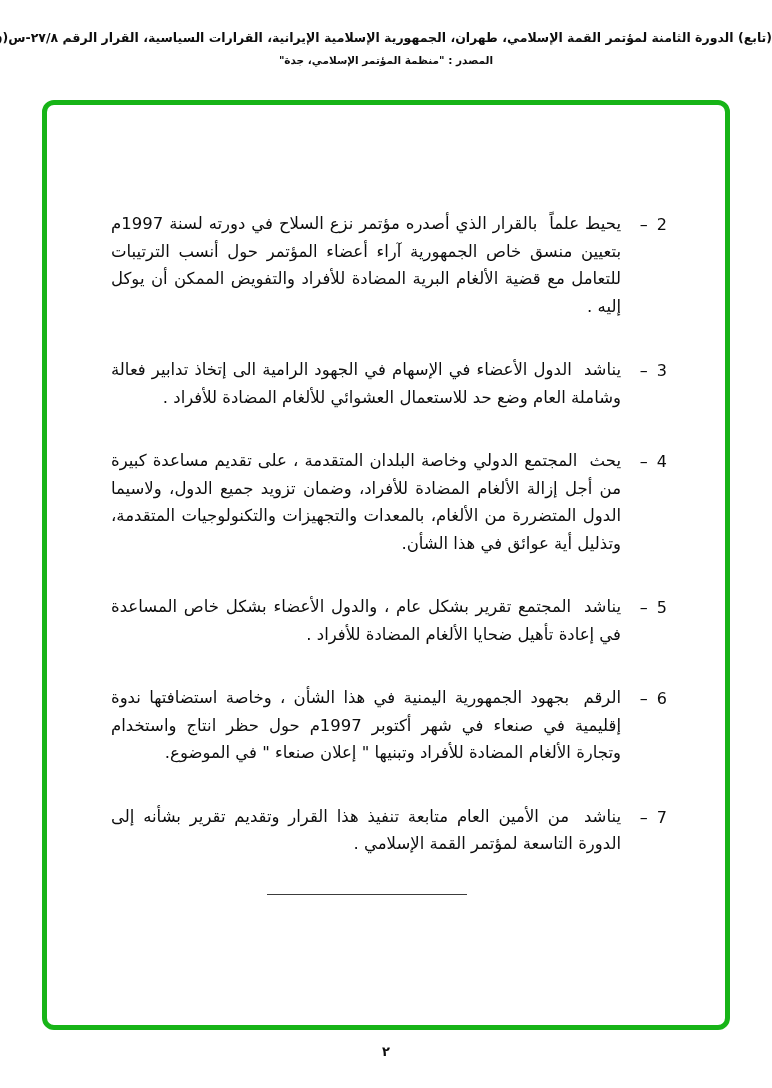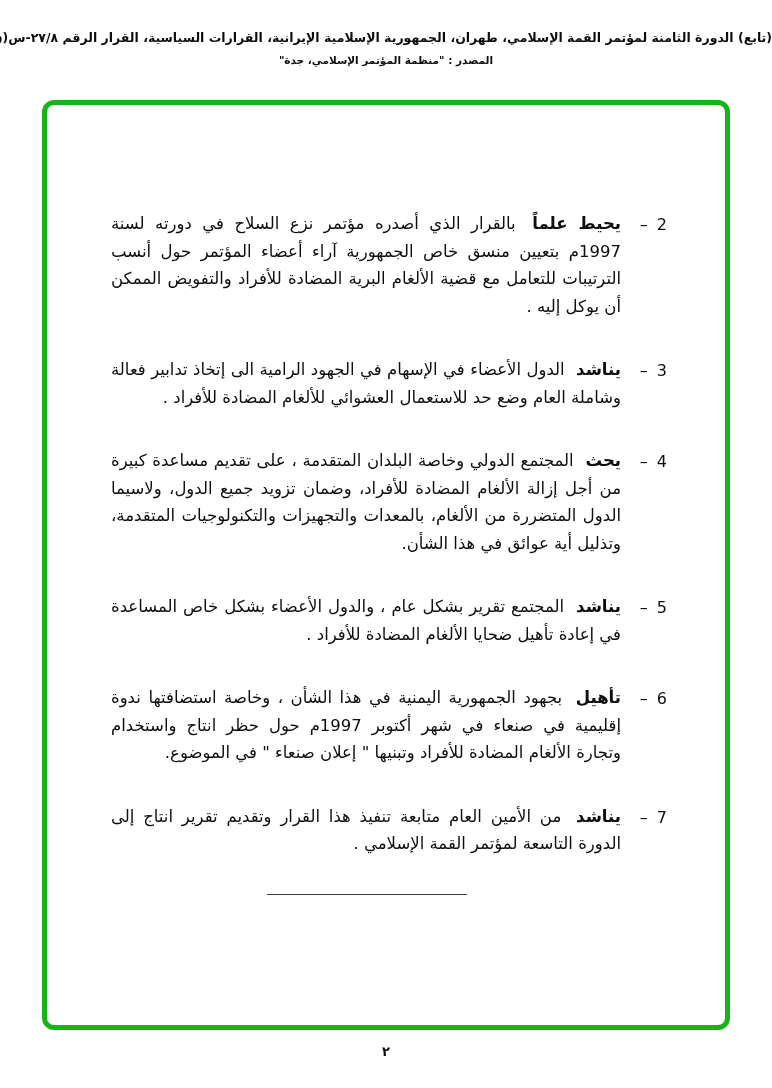--- a/index.html
+++ b/index.html
@@ -66,21 +66,21 @@
     gap: 9px;
     align-items: baseline;
     font-size: 16px;
     padding-top: 1px;
   }
   .item-text {
     flex: 1 1 auto;
     text-align: justify;
   }
   .lead {
-    font-weight: bold;
+    font-weight: normal;
     margin-left: 6px;
   }
   .divider {
     width: 200px;
     border-top: 1.5px solid #3c3c3c;
     margin: 22px 200px 0 auto;
     height: 0;
   }
   
   .page-footer {
@@ -149,33 +149,33 @@
           <span class="body">المجتمع تقرير بشكل عام ، والدول الأعضاء بشكل خاص المساعدة في إعادة تأهيل ضحايا الألغام المضادة للأفراد .</span>
         </div>
       </div>
 
       <div class="item">
         <div class="item-num">
           <span class="num">6</span>
           <span class="dash">–</span>
         </div>
         <div class="item-text">
-          <span class="lead">تأهيل</span>
+          <span class="lead">الرقم</span>
           <span class="body">بجهود الجمهورية اليمنية في هذا الشأن ، وخاصة استضافتها ندوة إقليمية في صنعاء في شهر أكتوبر 1997م حول حظر انتاج واستخدام وتجارة الألغام المضادة للأفراد وتبنيها " إعلان صنعاء " في الموضوع.</span>
         </div>
       </div>
 
       <div class="item">
         <div class="item-num">
           <span class="num">7</span>
           <span class="dash">–</span>
         </div>
         <div class="item-text">
           <span class="lead">يناشد</span>
-          <span class="body">من الأمين العام متابعة تنفيذ هذا القرار وتقديم تقرير انتاج إلى الدورة التاسعة لمؤتمر القمة الإسلامي .</span>
+          <span class="body">من الأمين العام متابعة تنفيذ هذا القرار وتقديم تقرير بشأنه إلى الدورة التاسعة لمؤتمر القمة الإسلامي .</span>
         </div>
       </div>
 
       <div class="divider"></div>
 
     </div>
   </div>
 
   <footer class="page-footer">
     <span>٢</span>

